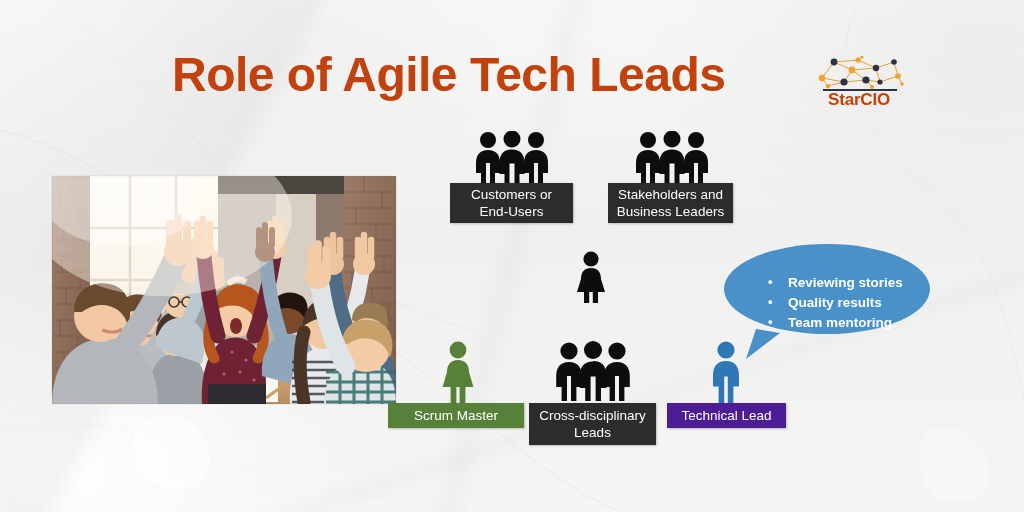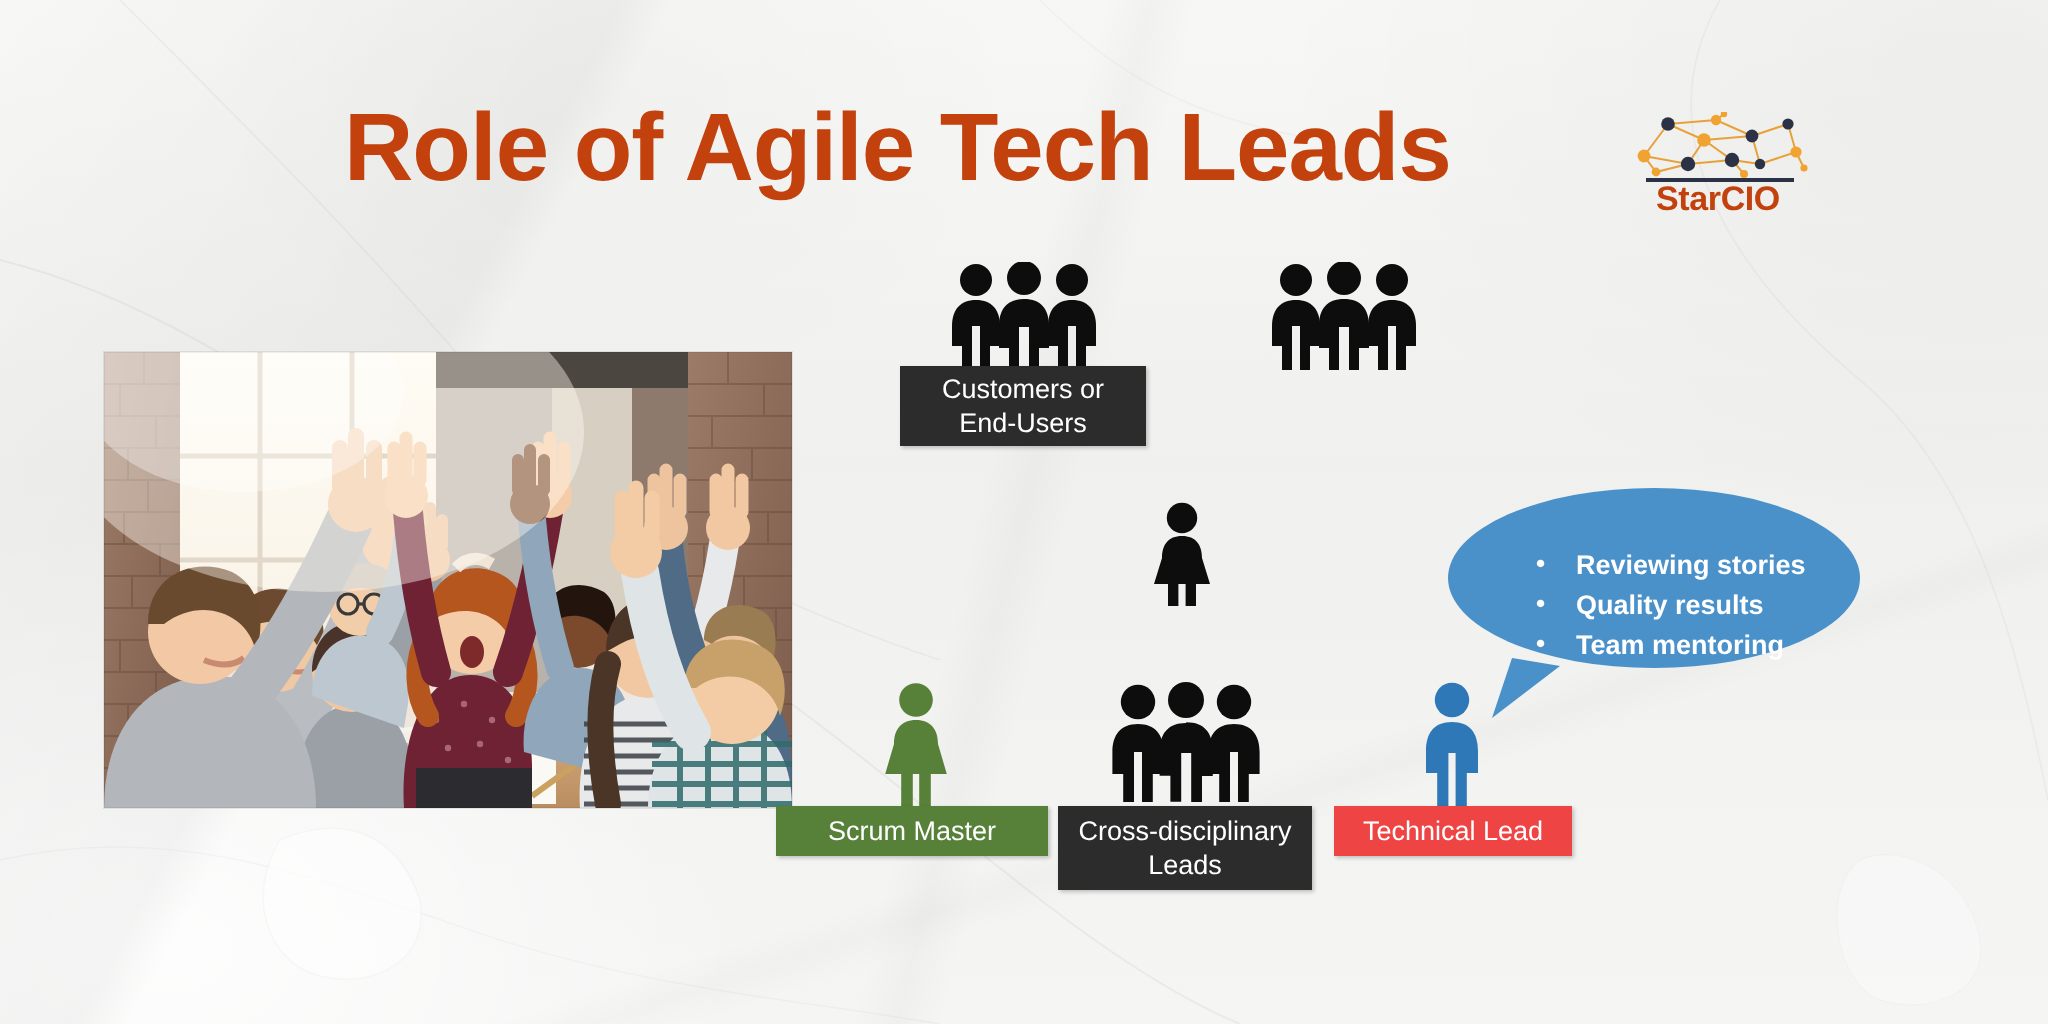--- a/index.html
+++ b/index.html
@@ -99,21 +99,21 @@
     font-size: 13.5px;
     line-height: 17px;
     display: flex;
     align-items: center;
     justify-content: center;
     padding: 3px 7px;
     box-shadow: 1px 1px 2px rgba(0,0,0,0.22);
   }
   .dark  { background: #2c2c2c; align-items: center; }
   .green { background: #578039; }
-  .blue  { background: #ef4444; }
+  .blue  { background: #4c1d95; }
   .icon-holder { position: absolute; }
   
   #box-customers    { left: 450px; top: 183px; width: 123px; height: 40px; }
   #icon-customers   { left: 472px; top: 131px; }
   #box-stakeholders { left: 608px; top: 183px; width: 125px; height: 40px; }
   #icon-stakeholders{ left: 632px; top: 131px; }
   #box-productowner { left: 529px; top: 301px; width: 124px; height: 25px; }
   #icon-productowner{ left: 573px; top: 251px; }
   #box-scrummaster  { left: 388px; top: 403px; width: 136px; height: 25px; }
   #icon-scrummaster { left: 440px; top: 341px; }
@@ -413,20 +413,25 @@
       <g fill="#0d0d0d">
         <circle cx="16" cy="9" r="8"></circle>
         <path d="M16,19 c-8,0 -12,5 -12,13 v10 h5 v12 h5 V32 h4 v22 h5 V42 h5 V32 c0,-8 -4,-13 -12,-13 Z"></path>
         <circle cx="40" cy="8" r="8.5"></circle>
         <path d="M40,18.5 c-8.5,0 -12.5,5 -12.5,13.5 v11 h5 v11 h5 V32.5 h5 v21.5 h5 V43 h5 V32 c0,-8.5 -4,-13.5 -12.5,-13.5 Z"></path>
         <circle cx="64" cy="9" r="8"></circle>
         <path d="M64,19 c-8,0 -12,5 -12,13 v10 h5 v12 h5 V32 h4 v22 h5 V42 h5 V32 c0,-8 -4,-13 -12,-13 Z"></path>
       </g>
     </svg>
   </div>
+  <div class="node-box dark" id="box-stakeholders">
+    <span>
+      <span>Stakeholders and</span><br><span>Business Leaders</span>
+    </span>
+  </div>
 
   <div class="icon-holder" id="icon-productowner">
     <svg width="36" height="52" viewBox="0 0 36 52">
       <g fill="#0d0d0d">
         <circle cx="18" cy="8" r="7.6"></circle>
         <path d="M18,17 c-7,0 -10,4.5 -10,11 l-4,13 h6 l-1,0 h18 l-1,0 h6 l-4,-13 c0,-6.5 -3,-11 -10,-11 Z"></path>
         <rect x="11" y="40" width="5.2" height="12"></rect>
         <rect x="19.8" y="40" width="5.2" height="12"></rect>
       </g>
     </svg>

